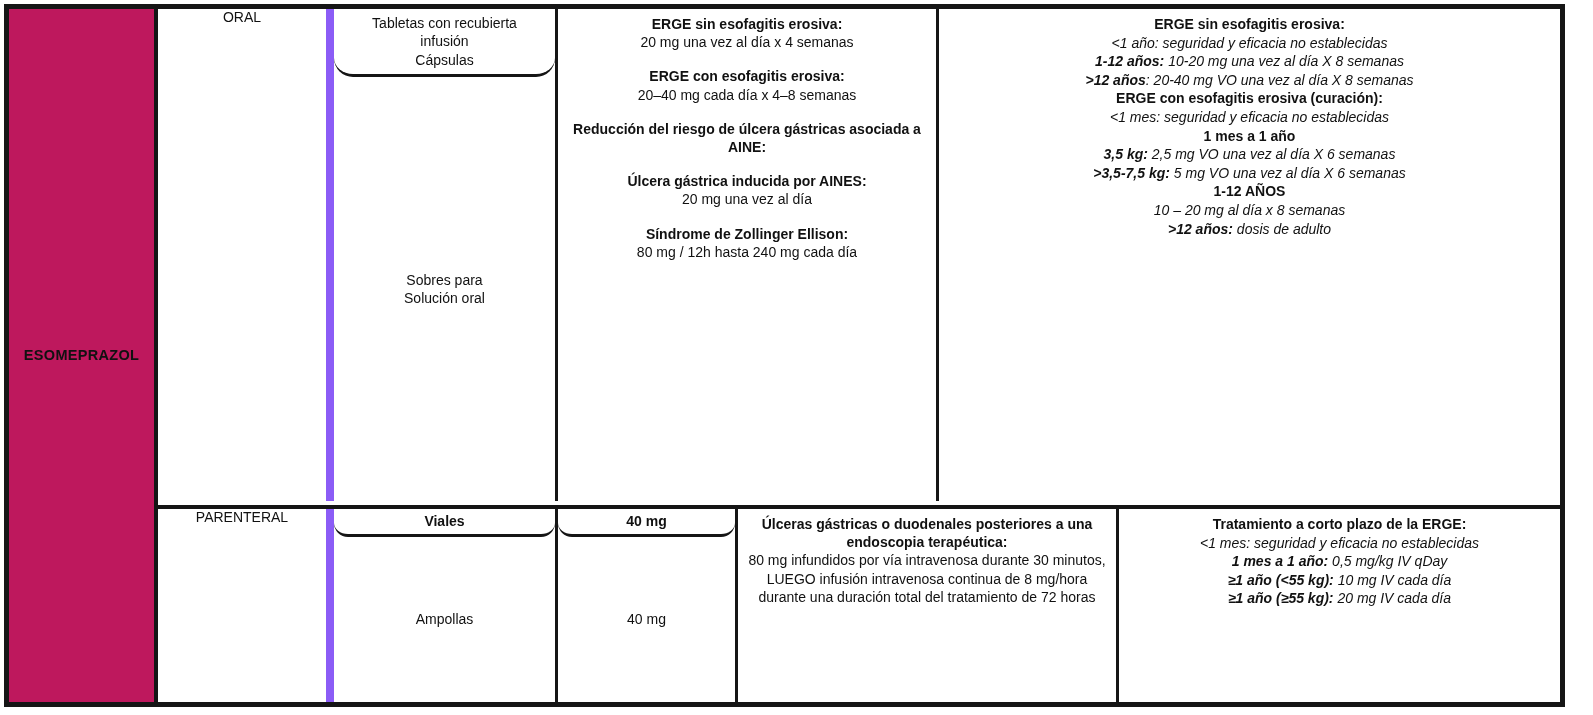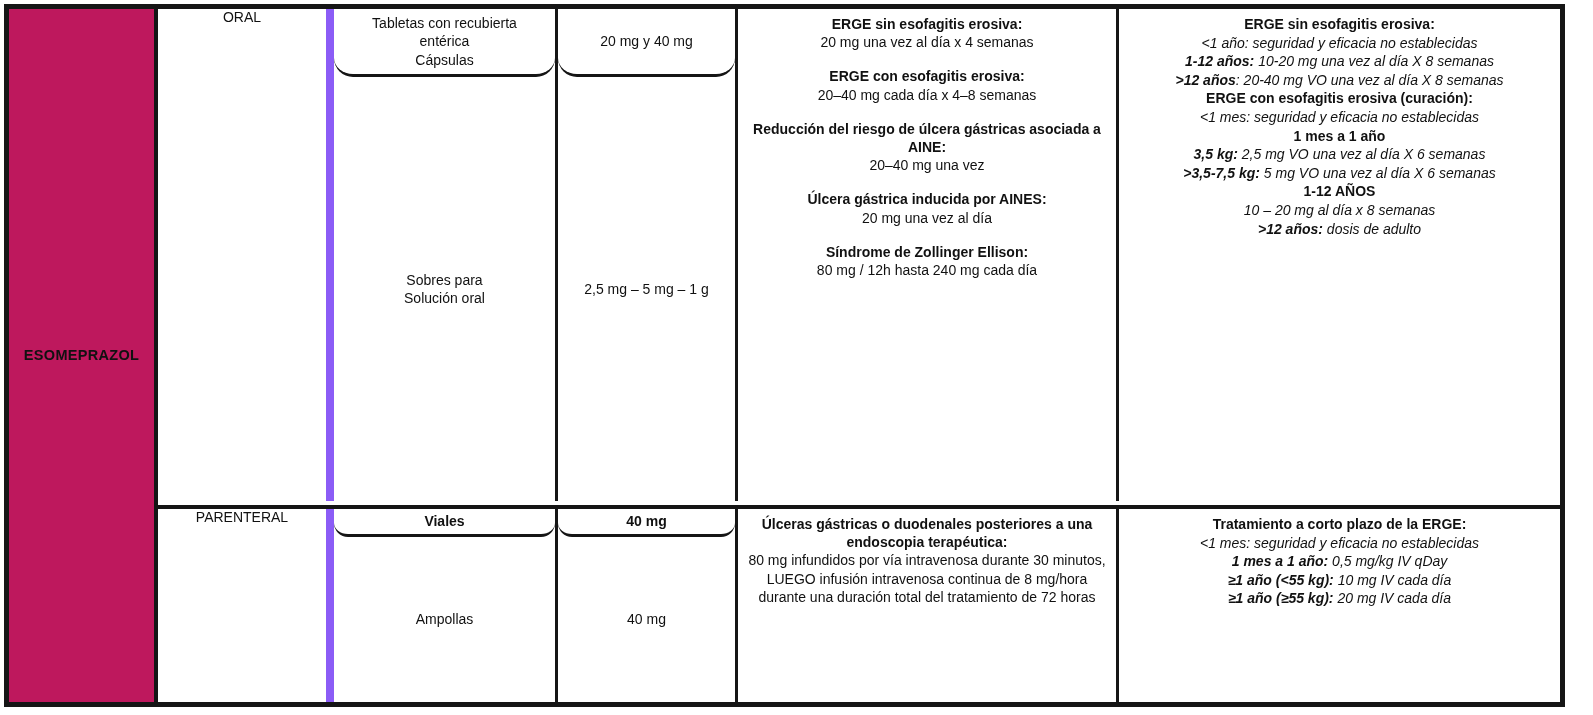--- a/index.html
+++ b/index.html
@@ -95,52 +95,47 @@
       <div class="routeblock oral">
 
         <div class="c-route">
           <span class="routelabel">ORAL</span>
         </div>
 
         <div class="c-forms oral">
           <div class="sub top">
             <span>
               <span>Tabletas con recubierta</span><br>
-              <span>entérica</span><br>
+              <span>infusión</span><br>
               <span>Cápsulas</span>
             </span>
           </div>
           <div class="sub bot">
             <span>
               <span>Sobres para</span><br>
               <span>Solución oral</span>
             </span>
           </div>
         </div>
 
-        <div class="c-pres oral">
-          <div class="sub top">20 mg y 40 mg</div>
-          <div class="sub bot">2,5 mg – 5 mg – 1 g</div>
-        </div>
 
         <div class="c-adult">
           <div class="ind">
               <span class="grp">
                 <span class="h">ERGE sin esofagitis erosiva:</span>
                 <span class="d">20 mg una vez al día x 4 semanas</span>
               </span>
               <span class="gap"></span>
               <span class="grp">
                 <span class="h">ERGE con esofagitis erosiva:</span>
                 <span class="d">20–40 mg cada día x 4–8 semanas</span>
               </span>
               <span class="gap"></span>
               <span class="grp">
                 <span class="h">Reducción del riesgo de úlcera gástricas asociada a AINE:</span>
-                <span class="d">20–40 mg una vez</span>
               </span>
               <span class="gap"></span>
               <span class="grp">
                 <span class="h">Úlcera gástrica inducida por AINES:</span>
                 <span class="d">20 mg una vez al día</span>
               </span>
               <span class="gap"></span>
               <span class="grp">
                 <span class="h">Síndrome de Zollinger Ellison:</span>
                 <span class="d">80 mg / 12h hasta 240 mg cada día</span>

